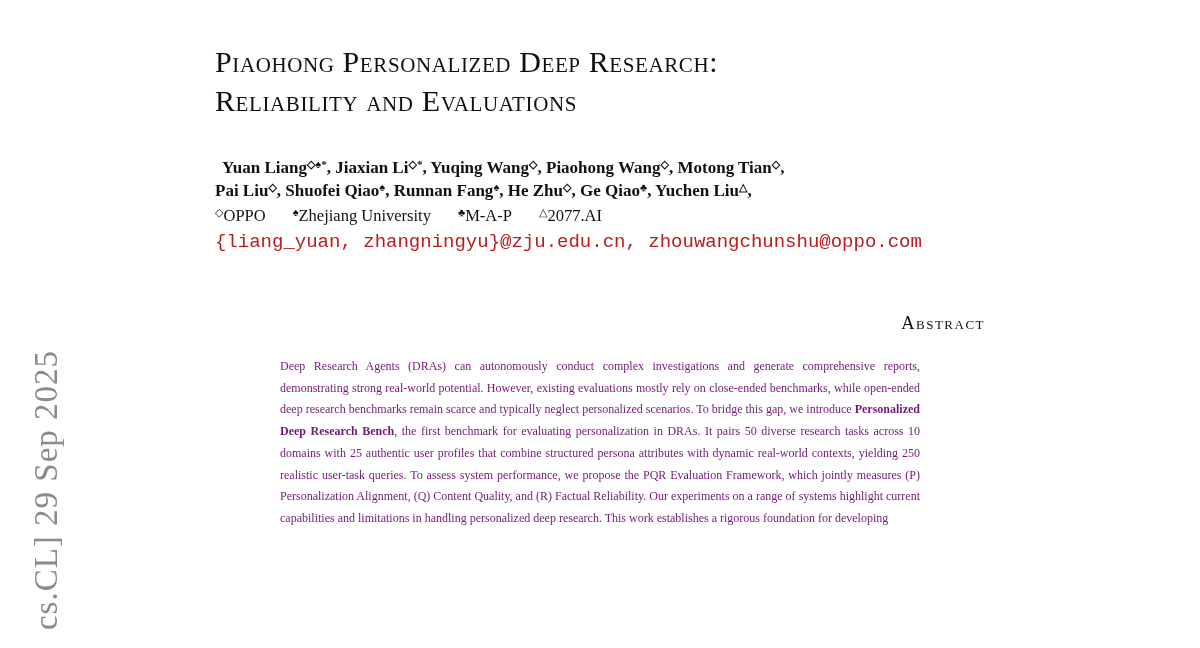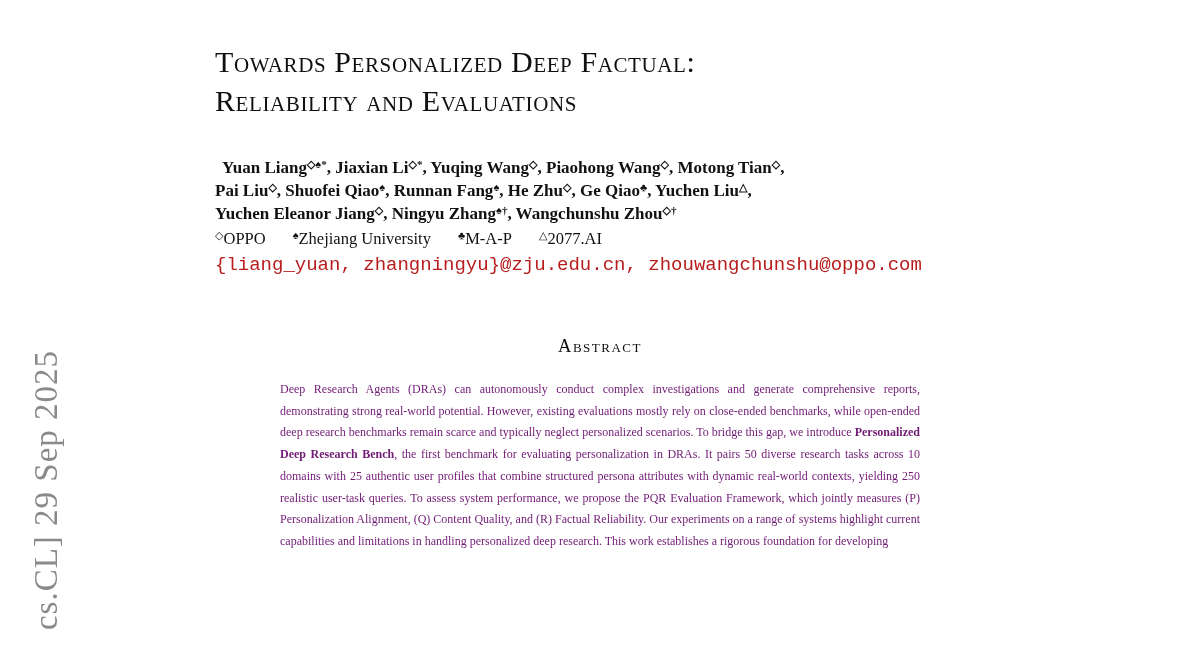--- a/index.html
+++ b/index.html
@@ -72,21 +72,21 @@
     margin-top: 5px;
     font-family: "Liberation Mono", monospace;
     font-size: 19px;
     line-height: 22px;
     color: #b91c1c;
     white-space: nowrap;
   }
 
   .abstract-heading {
     margin-top: 60px;
-    text-align: center;
+    text-align: right;
     font-variant: small-caps;
     font-size: 18.5px;
     letter-spacing: 1.5px;
     color: #0f0f0f;
   }
 
   .abstract-body {
     margin: 22px auto 0 auto;
     width: 640px;
     text-align: justify;
@@ -98,27 +98,26 @@
 </style>
 </head>
 <body>
 
 <div class="page">
 
   <div class="watermark">cs.CL] 29 Sep 2025</div>
 
   <div class="content">
 
-    <div class="title-line">Towards Personalized Deep Factual:</div>
+    <div class="title-line">Piaohong Personalized Deep Research:</div>
     <div class="title-line">Reliability and Evaluations</div>
 
     <div class="author-block" id="author-block">
         <div class="author-line"><span>Yuan Liang</span><sup class="mark">◇♠*</sup><span>, Jiaxian Li</span><sup class="mark">◇*</sup><span>, Yuqing Wang</span><sup class="mark">◇</sup><span>, Piaohong Wang</span><sup class="mark">◇</sup><span>, Motong Tian</span><sup class="mark">◇</sup><span>,</span></div>
         <div class="author-line"><span>Pai Liu</span><sup class="mark">◇</sup><span>, Shuofei Qiao</span><sup class="mark">♠</sup><span>, Runnan Fang</span><sup class="mark">♠</sup><span>, He Zhu</span><sup class="mark">◇</sup><span>, Ge Qiao</span><sup class="mark">♣</sup><span>, Yuchen Liu</span><sup class="mark">△</sup><span>,</span></div>
-        <div class="author-line"><span>Yuchen Eleanor Jiang</span><sup class="mark">◇</sup><span>, Ningyu Zhang</span><sup class="mark">♠†</sup><span>, Wangchunshu Zhou</span><sup class="mark">◇†</sup></div>
       </div>
 
     <div class="affil-line" id="affil-line"><span class="affil-item"><sup class="mark">◇</sup><span>OPPO</span></span><span class="affil-item"><sup class="mark">♠</sup><span>Zhejiang University</span></span><span class="affil-item"><sup class="mark">♣</sup><span>M-A-P</span></span><span class="affil-item"><sup class="mark">△</sup><span>2077.AI</span></span></div>
 
     <div class="email-line">{liang_yuan, zhangningyu}@zju.edu.cn, zhouwangchunshu@oppo.com</div>
 
     <div class="abstract-heading">Abstract</div>
 
     <div class="abstract-body" id="abstract-body"><span>Deep Research Agents (DRAs) can autonomously conduct complex investigations and generate comprehensive reports, demonstrating strong real-world potential.  However, existing evaluations mostly rely on close-ended benchmarks, while open-ended deep research benchmarks remain scarce and typically neglect personalized scenarios.  To bridge this gap, we introduce </span><span class="b">Personalized Deep Research Bench</span><span>, the first benchmark for evaluating personalization in DRAs.  It pairs 50 diverse research tasks across 10 domains with 25 authentic user profiles that combine structured persona attributes with dynamic real-world contexts, yielding 250 realistic user-task queries.  To assess system performance, we propose the PQR Evaluation Framework, which jointly measures (P) Personalization Alignment, (Q) Content Quality, and (R) Factual Reliability.  Our experiments on a range of systems highlight current capabilities and limitations in handling personalized deep research.  This work establishes a rigorous foundation for developing</span></div>
 

